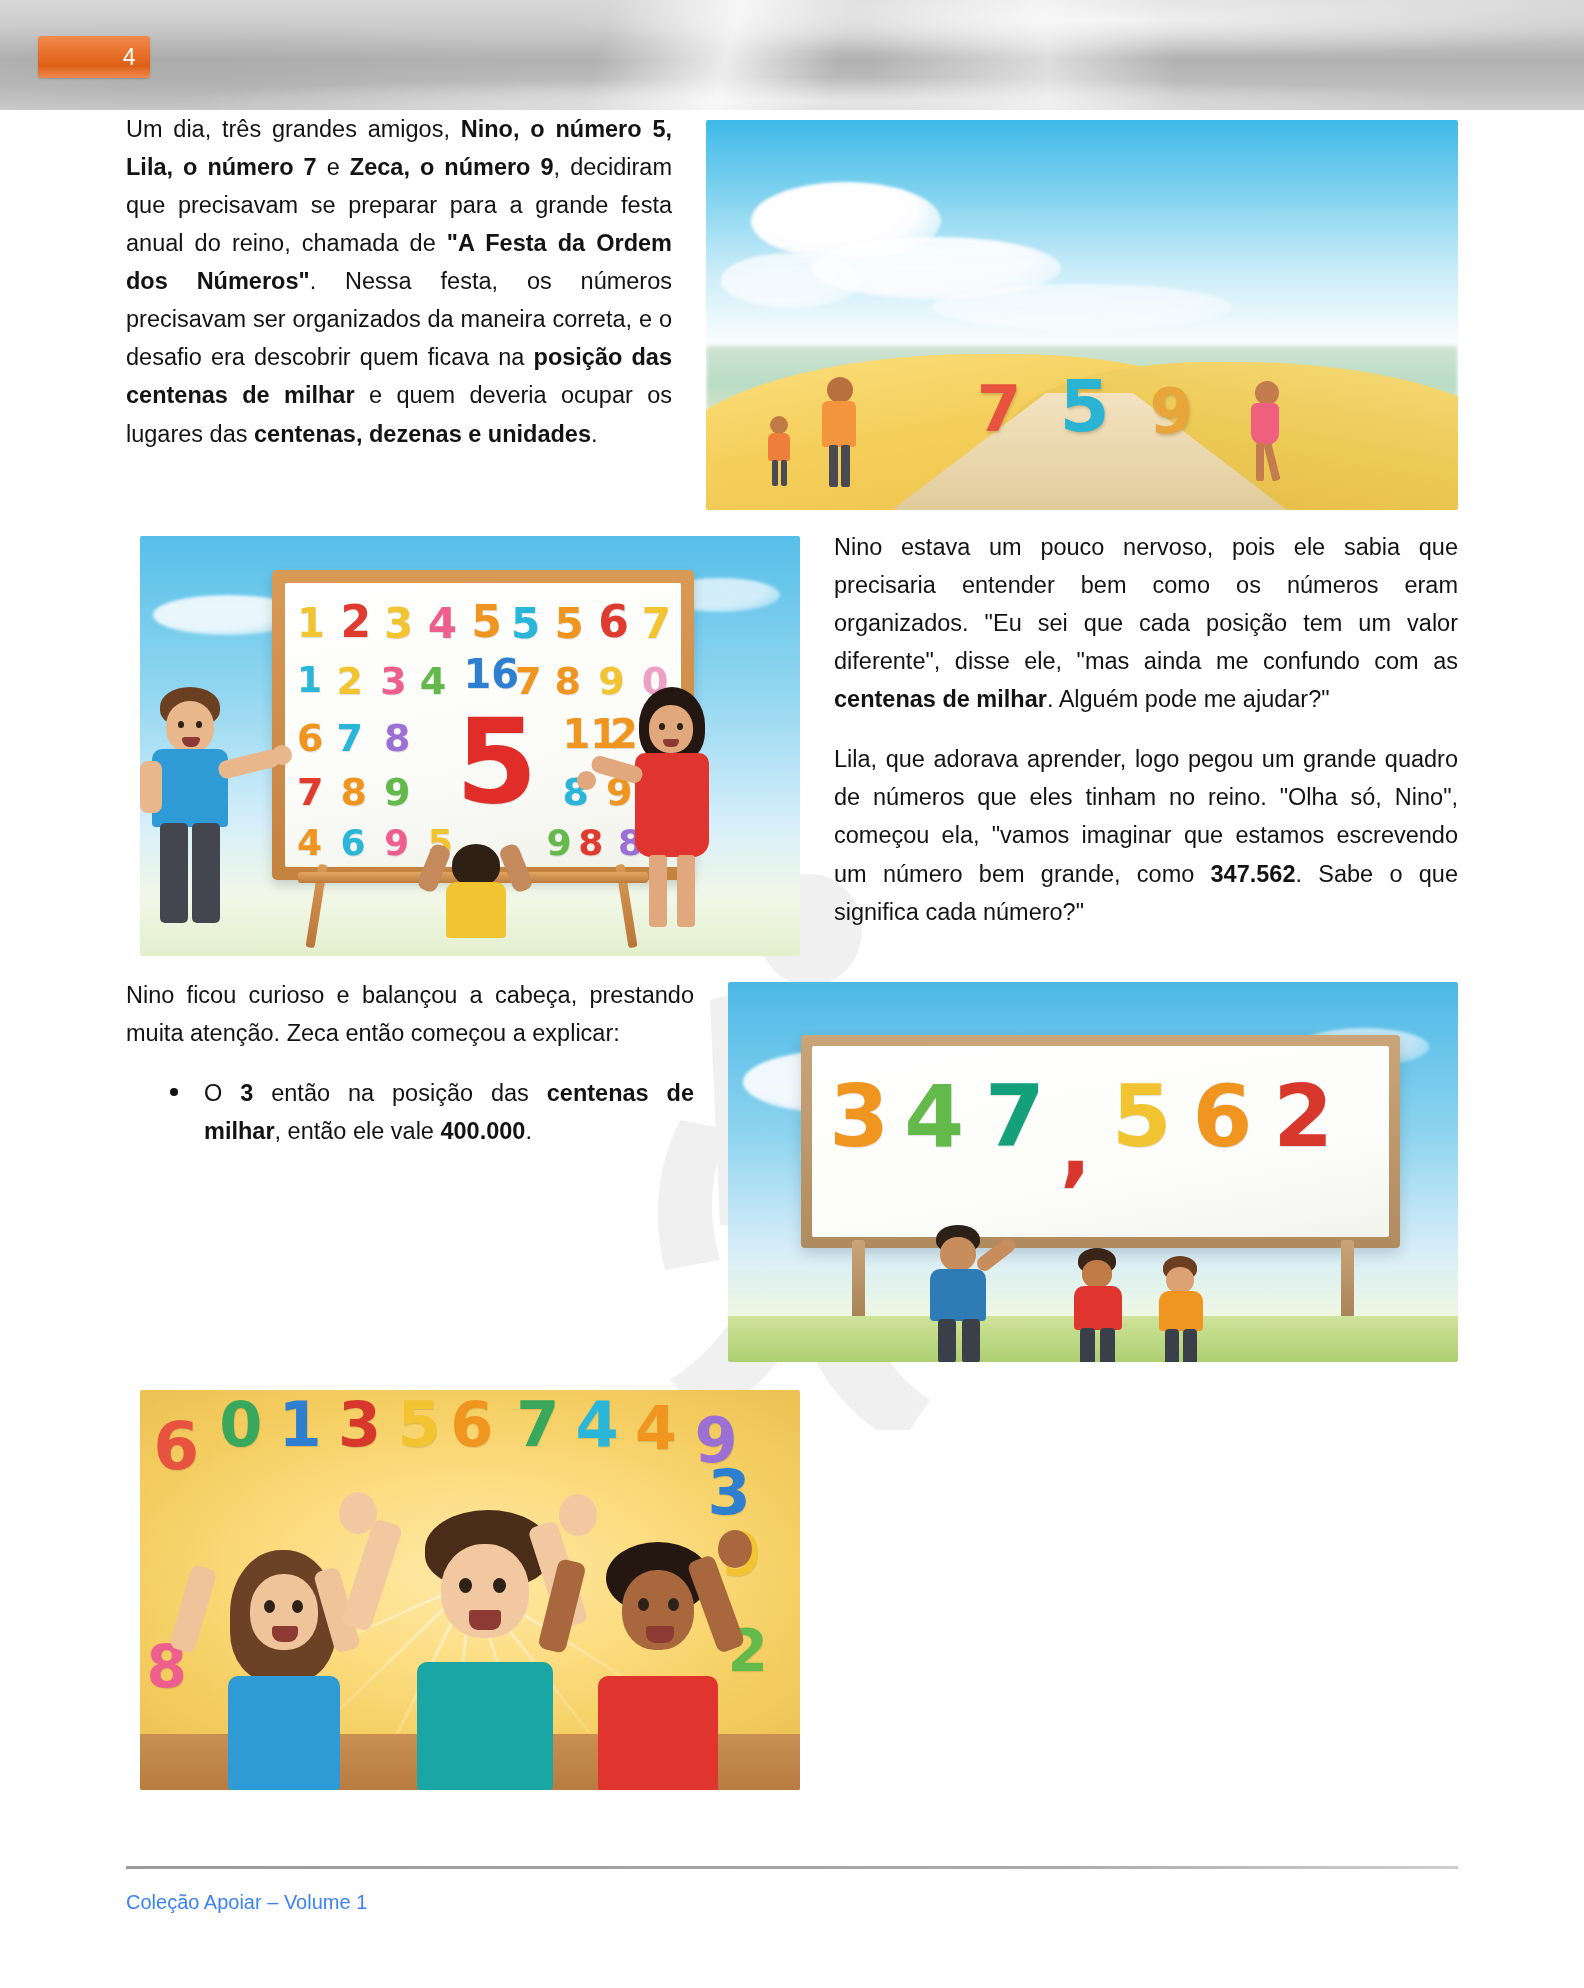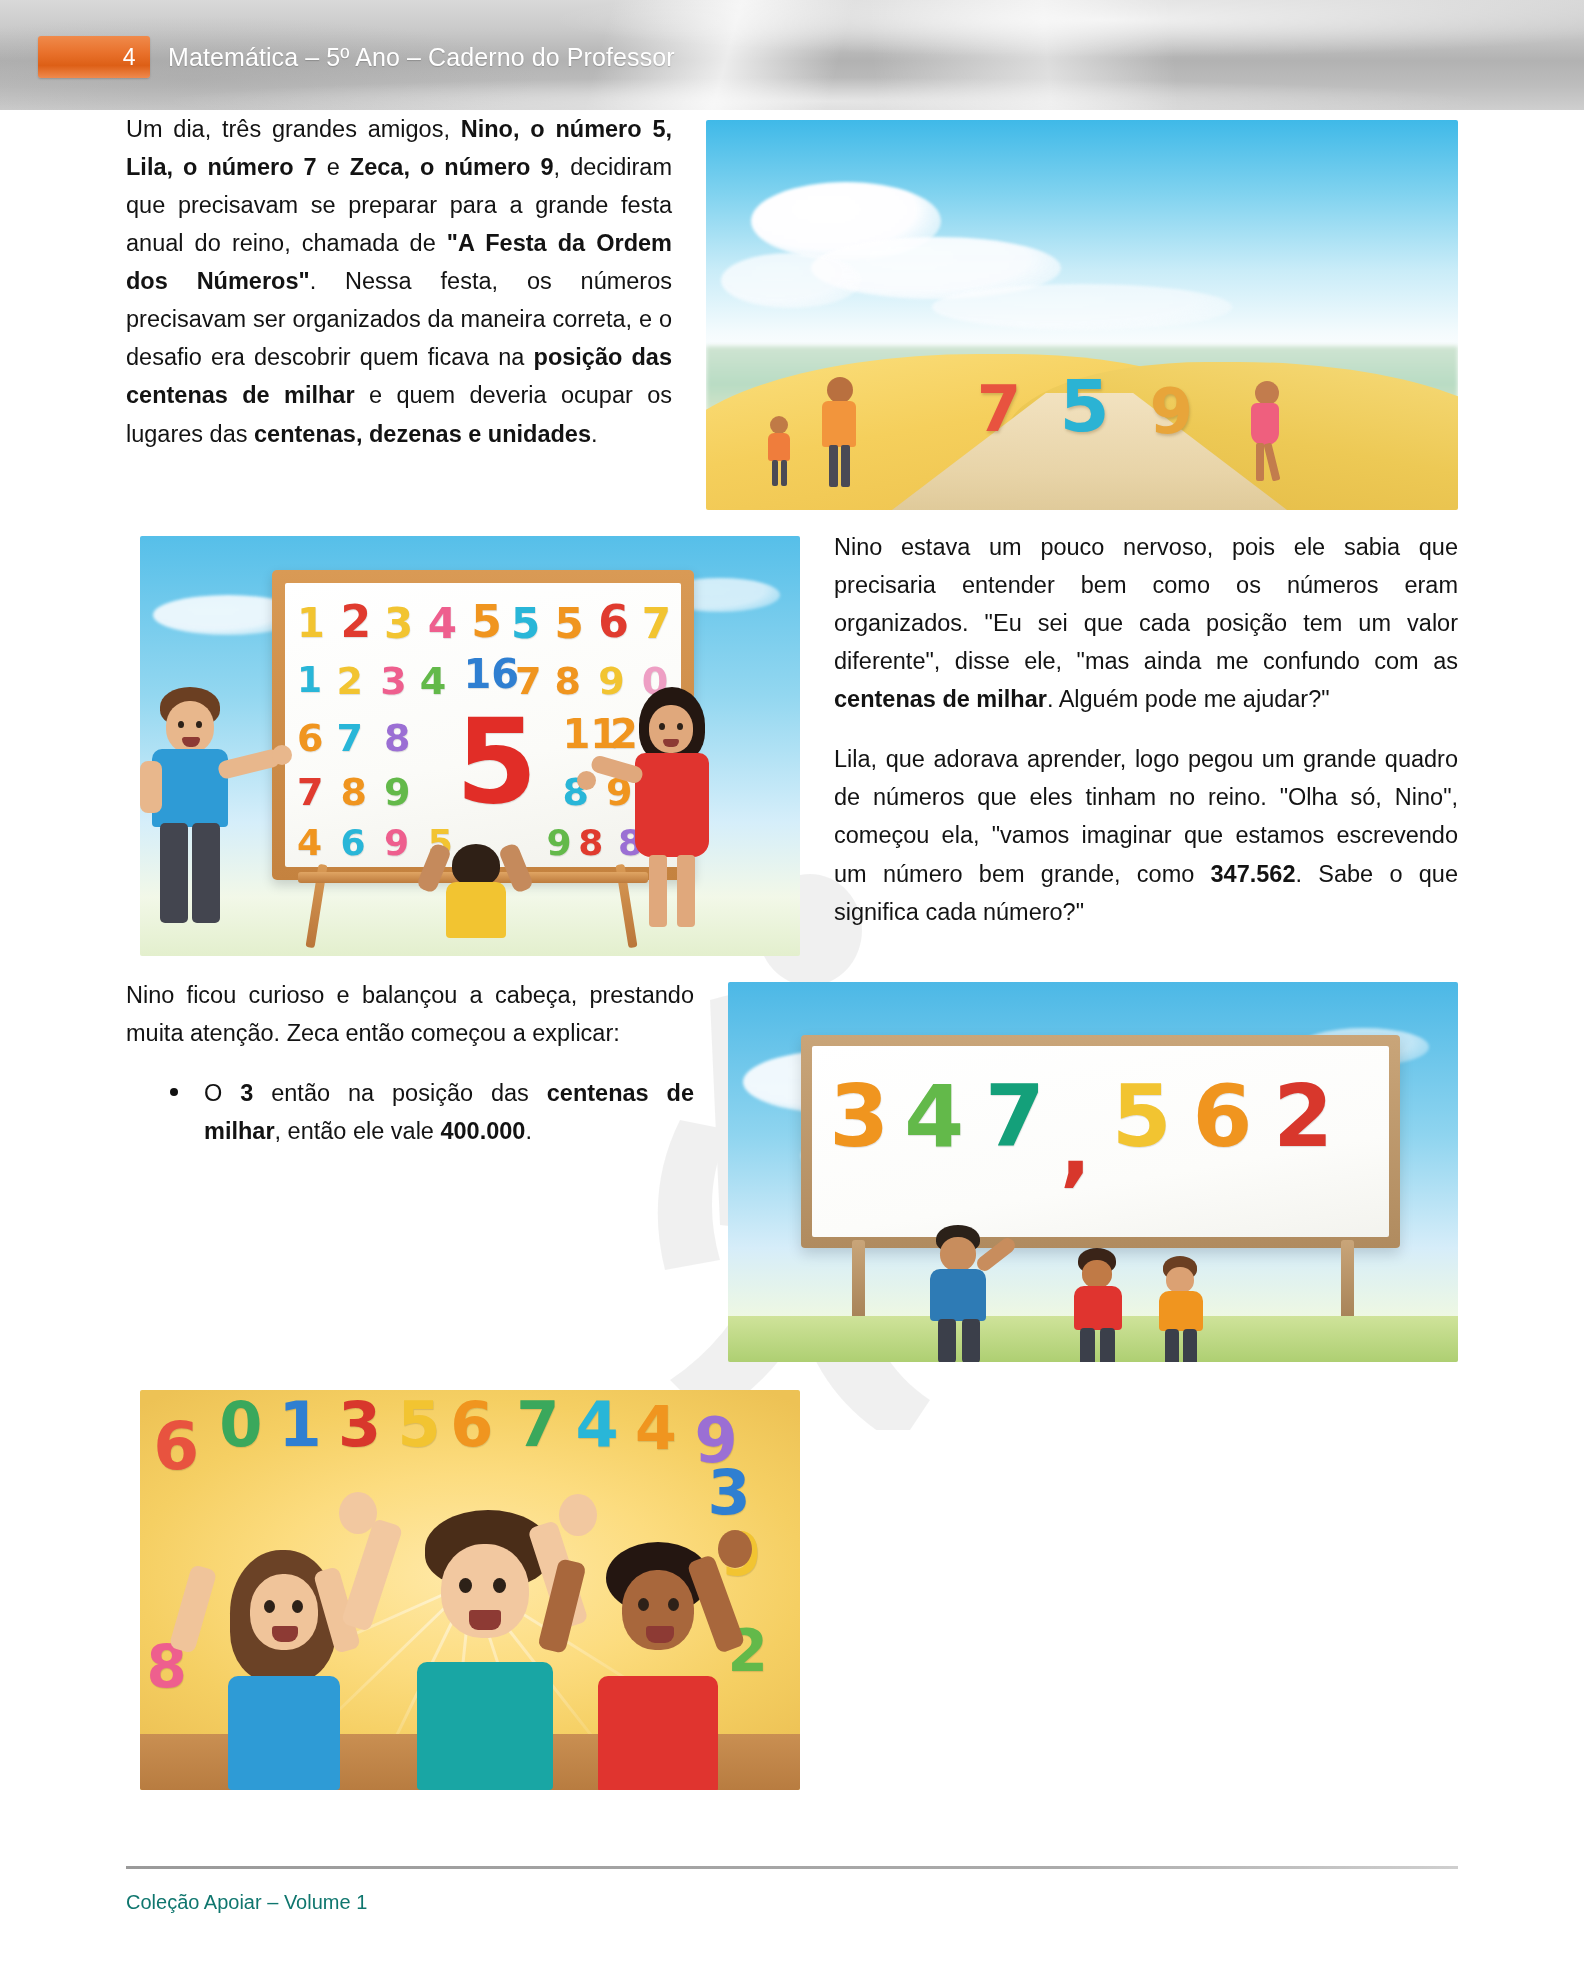--- a/index.html
+++ b/index.html
@@ -238,32 +238,31 @@
 
   
   .footer {
     position:absolute; left:126px; bottom:74px; width:1332px;
   }
   .footer-rule {
     width:100%; height:3px;
     background:linear-gradient(90deg,#9a9a9a 0%, #ababab 70%, #cfcfcf 100%);
     margin-bottom:22px;
   }
-  .footer-text { font-size:20px; color:#0f766e; }
+  .footer-text { font-size:20px; color:#3b82f6; }
   .clearfix::after { content:""; display:table; clear:both; }
 </style>
 </head>
 <body>
 
 <div class="header">
   <div class="header-swoosh"></div>
   <div class="page-tab">
     <span class="num">4</span>
   </div>
-  <div class="header-title">Matemática – 5º Ano – Caderno do Professor</div>
 </div>
 
 <div class="page">
 
   <svg class="watermark" viewBox="0 0 460 560">
     <g fill="#e3e3e3">
       <ellipse cx="250" cy="60" rx="52" ry="56"></ellipse>
       <path d="M150 130 q80 -25 165 10 q35 15 40 70 l-20 110 q-10 40 -45 35 l-30 -5 l-20 -120 l-35 130 l-45 -5 z"></path>
       <path d="M120 250 q-35 70 -15 150 l55 -10 q-20 -70 10 -130 z"></path>
       <path d="M200 400 q-30 70 -90 110 l40 40 q80 -50 110 -130 z"></path>

